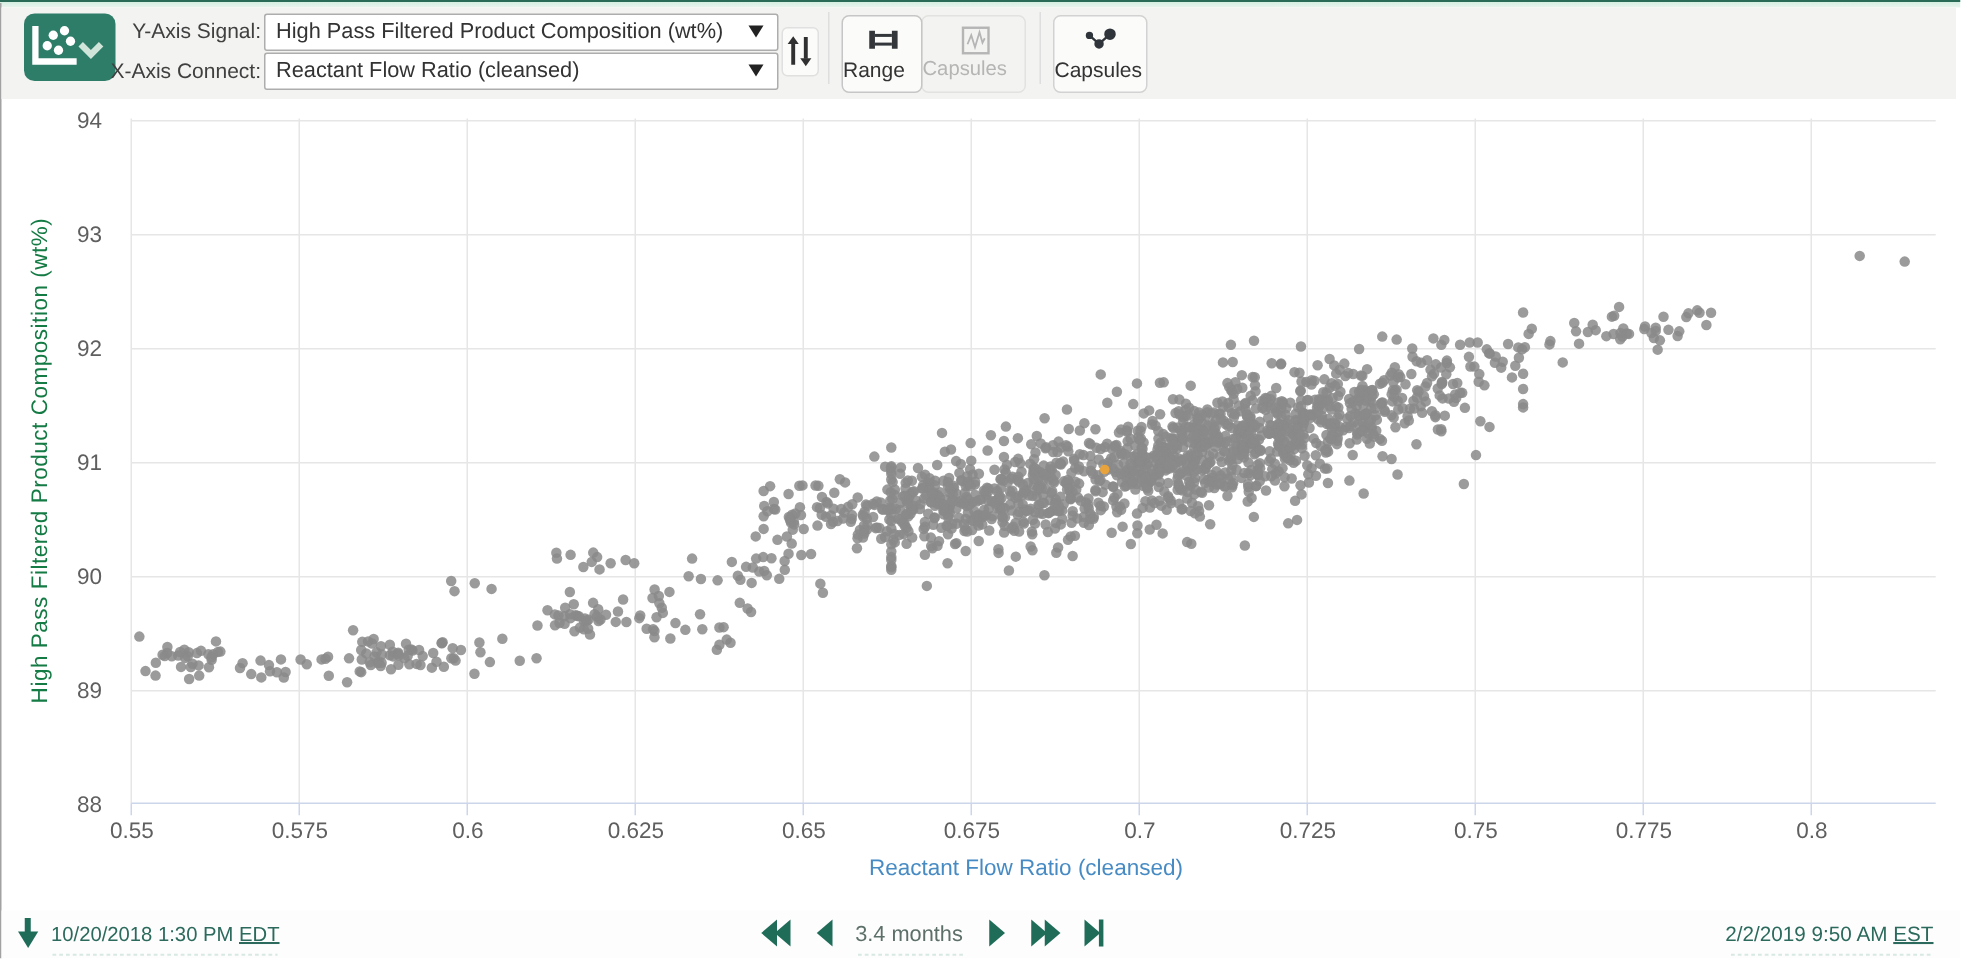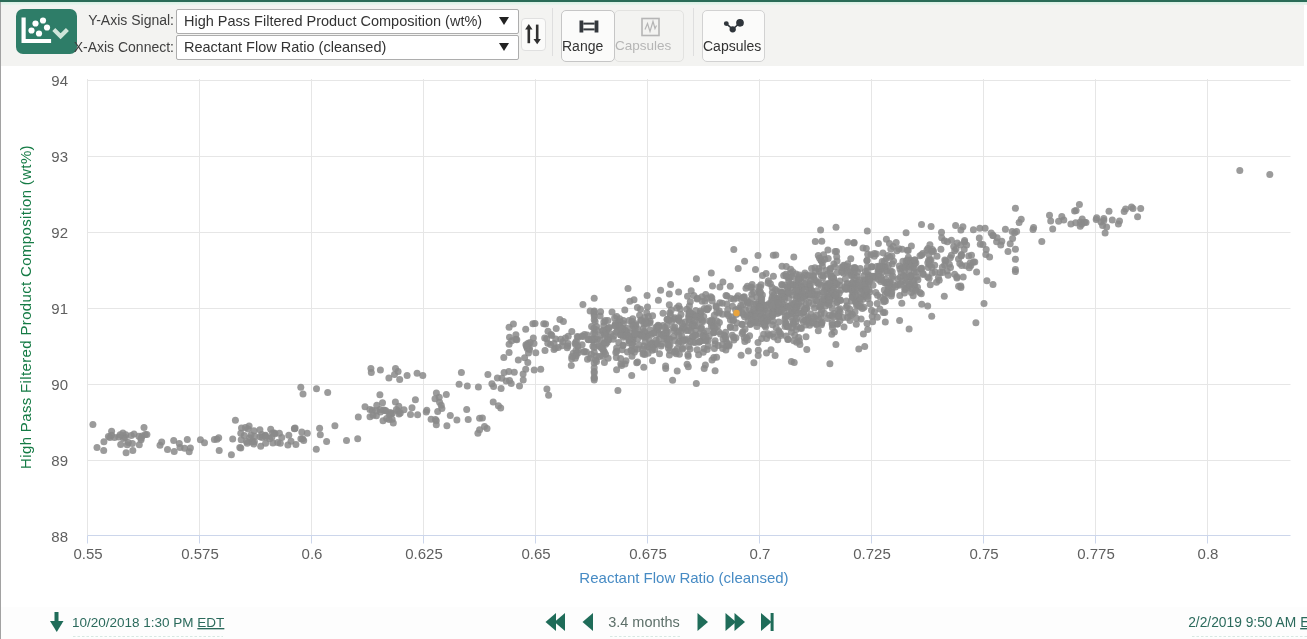--- a/index.html
+++ b/index.html
@@ -15,21 +15,21 @@
   font-size:14.5px; color:#333; line-height:23px; padding-left:7px; white-space:nowrap; }
 .sel .car { position:absolute; right:9px; top:7px; width:0; height:0; border-left:5.5px solid transparent; border-right:5.5px solid transparent; border-top:8px solid #222; }
 #swapbtn { position:absolute; left:520px; top:13px; width:25px; height:33px; background:#fbfbfa; border:1px solid #e0e0e0; border-radius:4px; }
 .vsep { position:absolute; top:3px; width:1px; height:48px; background:#dedede; }
 .btn { position:absolute; top:5px; height:52px; border-radius:5px; font-size:15px; color:#333; }
 #rangebtn { left:560px; width:54px; background:#fbfbfa; border:1px solid #c6c6c6; z-index:2; }
 #capsbtn { left:613px; width:70px; background:#f3f3f1; border:1px solid #e2e2e0; color:#b5b5b5; z-index:1; }
 #connbtn { left:701px; width:63px; background:#fbfbfa; border:1px solid #d2d2d2; }
 .btxt { position:absolute; left:0; right:0; top:27px; font-size:14px; }
 #chartsvg { position:absolute; left:0; top:0; }
-#bottombar { position:absolute; left:1px; top:607px; width:1306px; height:32px; background:#fdfdfd;padding-left:38px; }
+#bottombar { position:absolute; left:1px; top:607px; width:1306px; height:32px; background:#fdfdfd; }
 </style>
 </head>
 <body>
 <div id="page">
   <svg id="chartsvg" width="1307" height="639">
 
     <g stroke="#e6e6e6" stroke-width="1">
       <line x1="87.5" y1="80.5" x2="1290.5" y2="80.5"></line>
       <line x1="87.5" y1="156.5" x2="1290.5" y2="156.5"></line>
       <line x1="87.5" y1="232.5" x2="1290.5" y2="232.5"></line>

